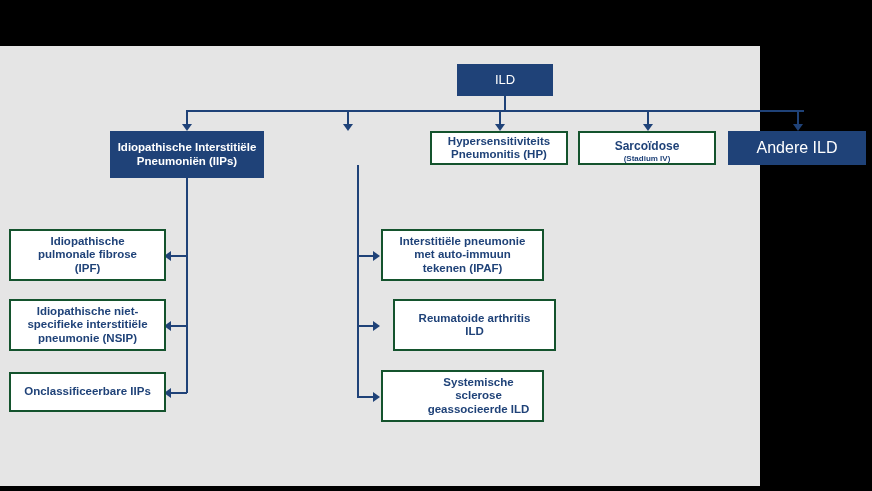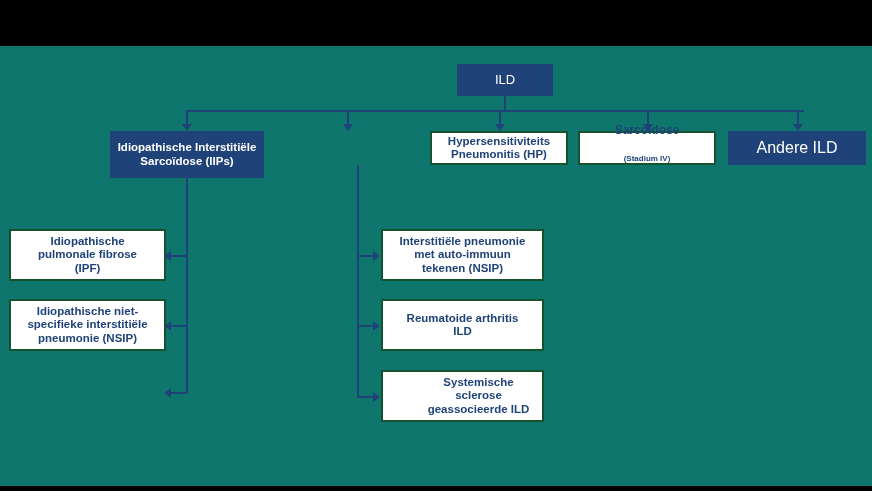--- a/index.html
+++ b/index.html
@@ -16,23 +16,23 @@
     position: relative;
     width: 872px;
     height: 491px;
     background: #000000;
     overflow: hidden;
   }
   #sheet {
     position: absolute;
     left: 0;
     top: 46px;
-    width: 872px;
+    width: 760px;
     height: 440px;
-    background: #0f766e;
+    background: #e5e5e5;
   }
   .node {
     position: absolute;
     box-sizing: border-box;
     display: flex;
     align-items: center;
     justify-content: center;
     text-align: center;
     line-height: 1.15;
   }
@@ -50,21 +50,21 @@
   .node .txt {
     display: block;
     width: 100%;
     padding: 0 4px;
     white-space: pre-line;
   }
   .sub {
     display: block;
     font-size: 8px;
     font-weight: bold;
-    margin-top: 16px;
+    margin-top: 0;
   }
   .line {
     position: absolute;
     background: #1f4278;
   }
   .hline { height: 2px; }
   .vline { width: 2px; }
   .arrow-down {
     position: absolute;
     width: 0; height: 0;
@@ -104,21 +104,21 @@
     <div class="arrow-down" style="left:495px; top:78px;"></div>
 
     <div class="line vline" style="left:647px; top:64px; height:15px;"></div>
     <div class="arrow-down" style="left:643px; top:78px;"></div>
 
     <div class="line vline" style="left:797px; top:64px; height:15px;"></div>
     <div class="arrow-down" style="left:793px; top:78px;"></div>
 
     <div class="node filled" style="left:110px; top:85px; width:154px; height:47px; font-size:11.5px; font-weight:bold;">
       <span class="txt">Idiopathische Interstitiële
-Sarcoïdose (IIPs)</span>
+Pneumoniën (IIPs)</span>
     </div>
 
 
     <div class="node outlined" style="left:430px; top:85px; width:138px; height:34px; font-size:11.5px;">
       <span class="txt">Hypersensitiviteits
 Pneumonitis (HP)</span>
     </div>
 
     <div class="node outlined" style="left:578px; top:85px; width:138px; height:34px; font-size:12px; flex-direction:column; justify-content:flex-end;">
       <span class="txt">Sarcoïdose</span>
@@ -145,39 +145,42 @@
 pulmonale fibrose
 (IPF)</span>
     </div>
 
     <div class="node outlined" style="left:9px; top:253px; width:157px; height:52px; font-size:11.5px;">
       <span class="txt">Idiopathische niet-
 specifieke interstitiële
 pneumonie (NSIP)</span>
     </div>
 
+    <div class="node outlined" style="left:9px; top:326px; width:157px; height:40px; font-size:11.5px;">
+      <span class="txt">Onclassificeerbare IIPs</span>
+    </div>
 
     <div class="line vline" style="left:357px; top:119px; height:232px;"></div>
 
     <div class="line hline" style="left:357px; top:209px; width:17px;"></div>
     <div class="arrow-right" style="left:373px; top:205px;"></div>
 
     <div class="line hline" style="left:357px; top:279px; width:17px;"></div>
     <div class="arrow-right" style="left:373px; top:275px;"></div>
 
     <div class="line hline" style="left:357px; top:350px; width:17px;"></div>
     <div class="arrow-right" style="left:373px; top:346px;"></div>
 
     <div class="node outlined" style="left:381px; top:183px; width:163px; height:52px; font-size:11.5px;">
       <span class="txt">Interstitiële pneumonie
 met auto-immuun
-tekenen (NSIP)</span>
+tekenen (IPAF)</span>
     </div>
 
-    <div class="node outlined" style="left:381px; top:253px; width:163px; height:52px; font-size:11.5px;align-items:center;">
+    <div class="node outlined" style="left:393px; top:253px; width:163px; height:52px; font-size:11.5px;align-items:center;">
       <span class="txt">Reumatoide arthritis
 ILD</span>
     </div>
 
     <div class="node outlined" style="left:381px; top:324px; width:163px; height:52px; font-size:11.5px;padding-left:32px;">
       <span class="txt">Systemische sclerose
 geassocieerde ILD</span>
     </div>
 
   </div>

